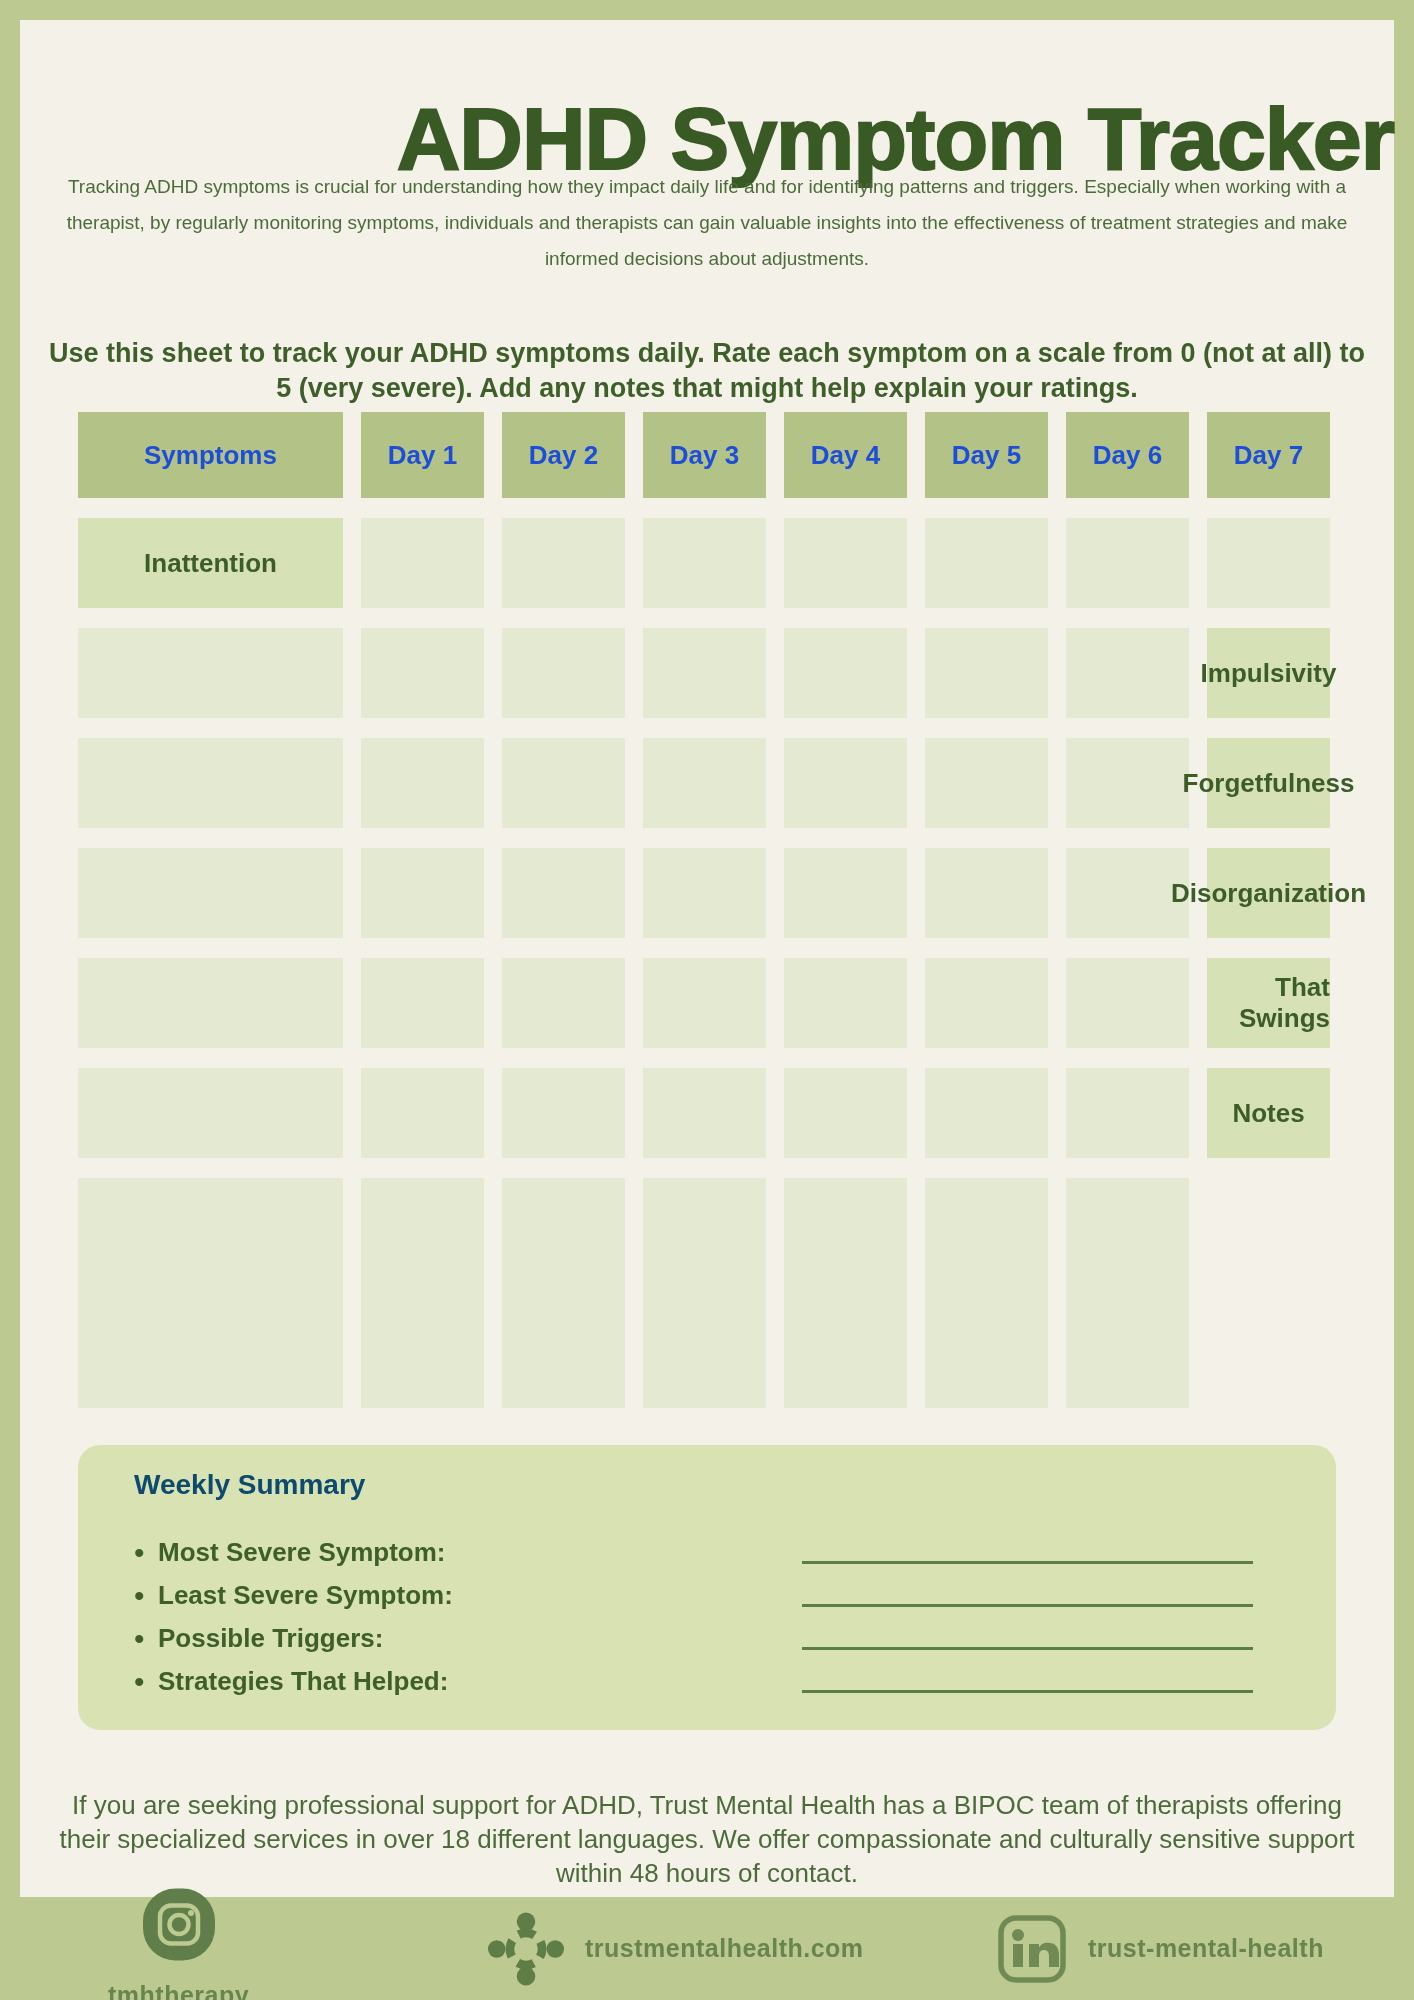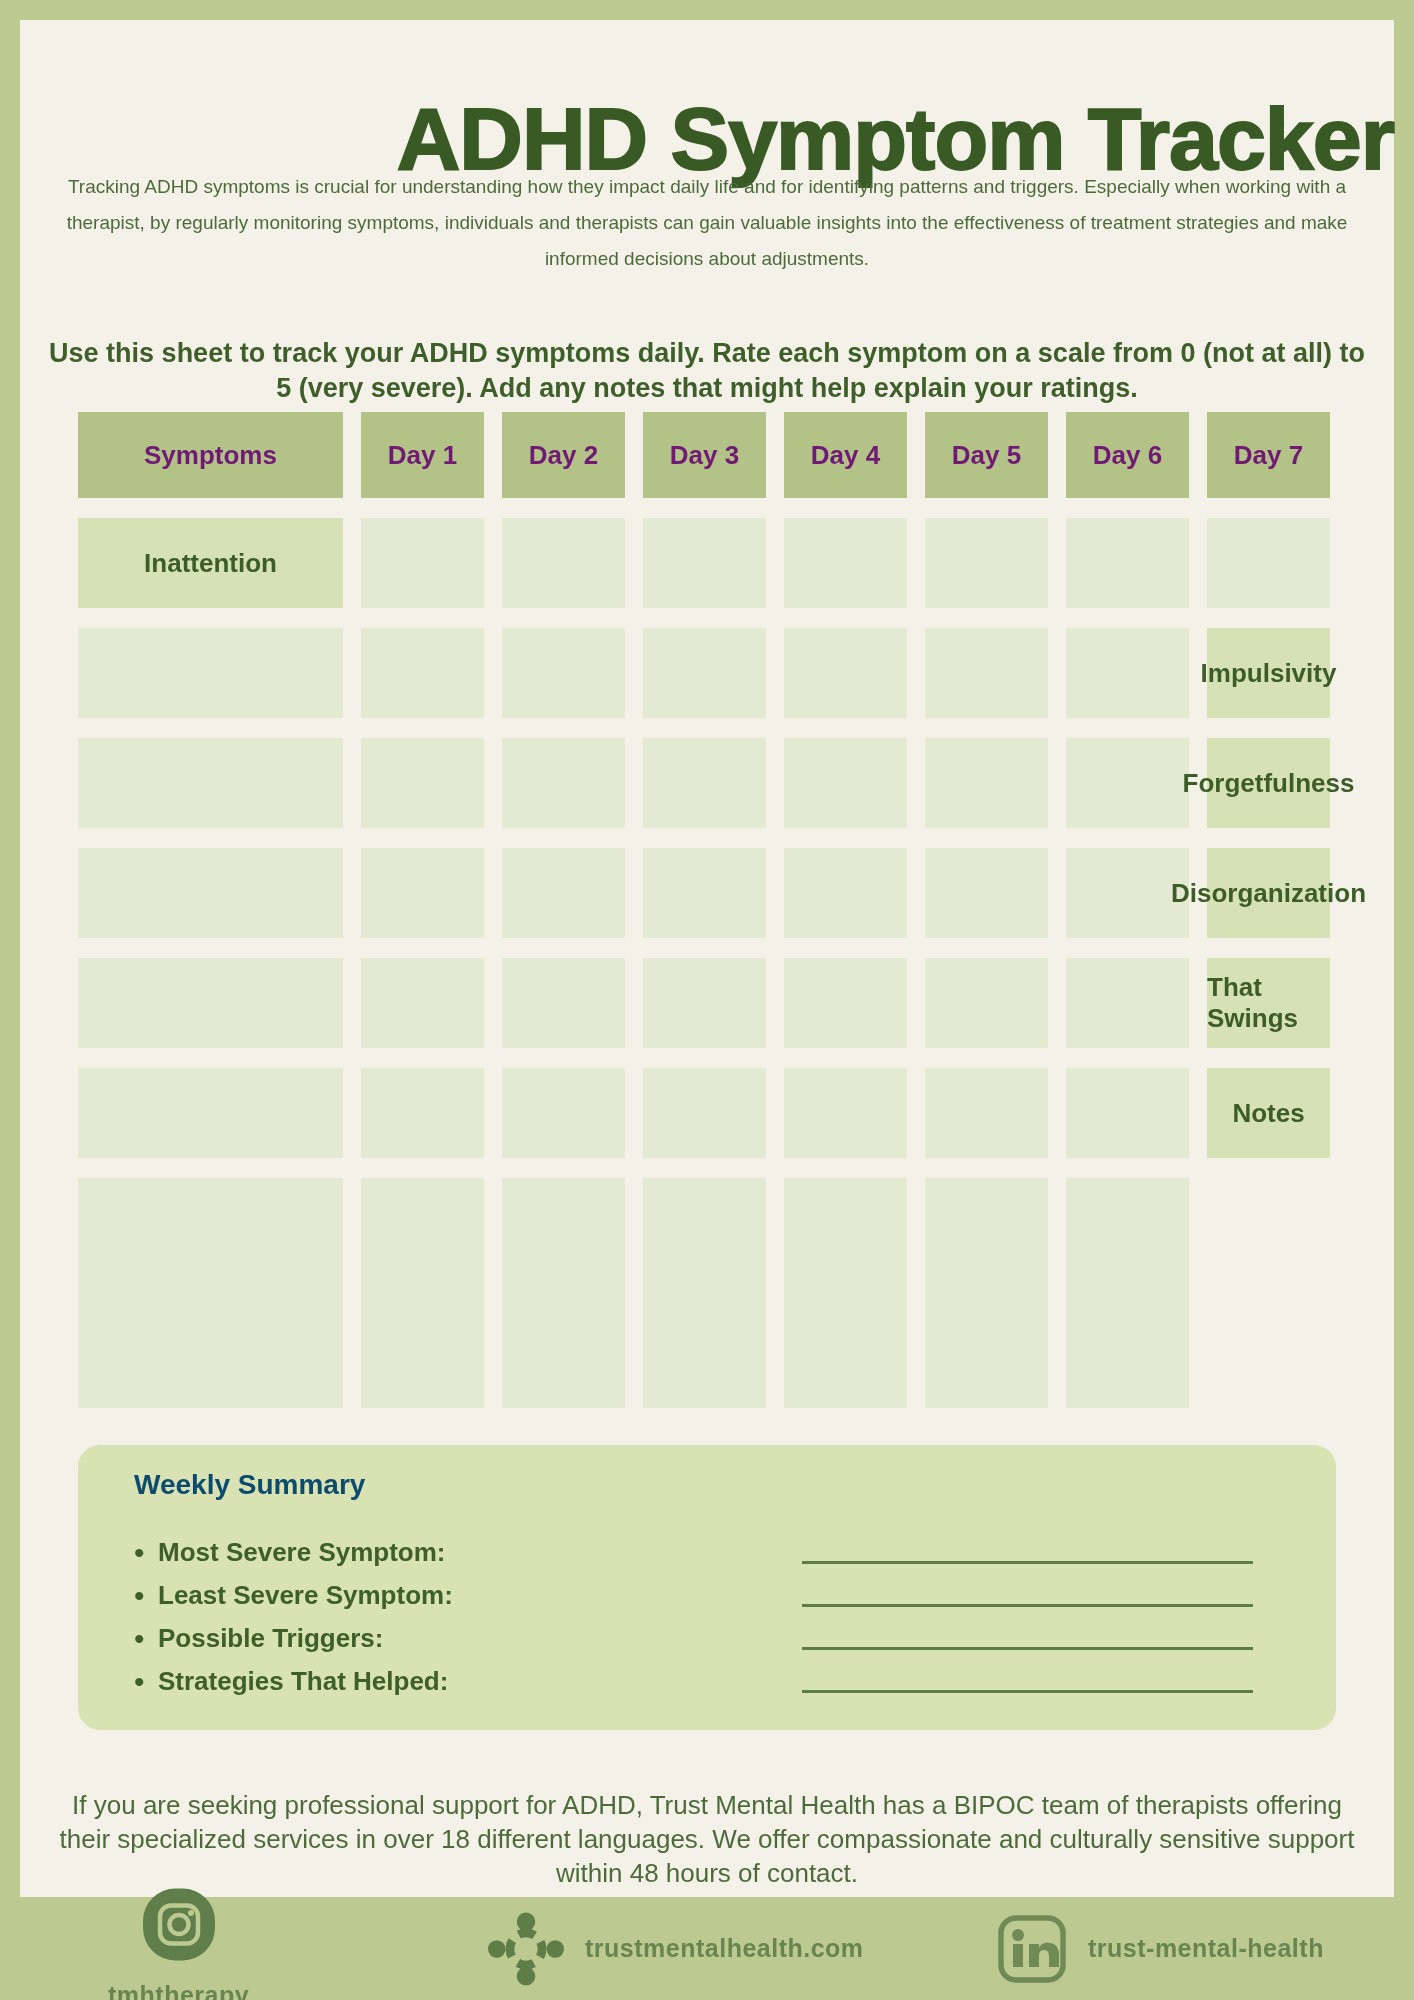--- a/index.html
+++ b/index.html
@@ -27,22 +27,22 @@
     text-align:center;font-size:27px;line-height:35px;font-weight:700;color:#3e5e2a;
   }
   .tracker-table{
     position:absolute;left:58px;top:392px;
     display:grid;
     grid-template-columns:265px repeat(7,123px);
     grid-template-rows:86px repeat(6,90px) 230px;
     column-gap:18px;row-gap:20px;
   }
   .cell{display:flex;align-items:center;justify-content:center;}
-  .head-cell{background:#b3c287;font-size:26px;font-weight:700;color:#701a75;}
-  .label-cell{background:#d7e1b6;font-size:26px;font-weight:700;color:#3d5d28;text-align:left;}
+  .head-cell{background:#b3c287;font-size:26px;font-weight:700;color:#1d4ed8;}
+  .label-cell{background:#d7e1b6;font-size:26px;font-weight:700;color:#3d5d28;text-align:right;}
   .blank-cell{background:#e4e9d2;}
   .ws-box{
     position:absolute;left:58px;top:1425px;width:1258px;height:285px;
     background:#d8e2b2;border-radius:22px;
   }
   .ws-title{
     margin:24px 0 0 56px;font-size:28px;font-weight:700;color:#0c4a6e;
   }
   .ws-list{margin:30px 0 0 0;padding:0;list-style:none;}
   .ws-item{

